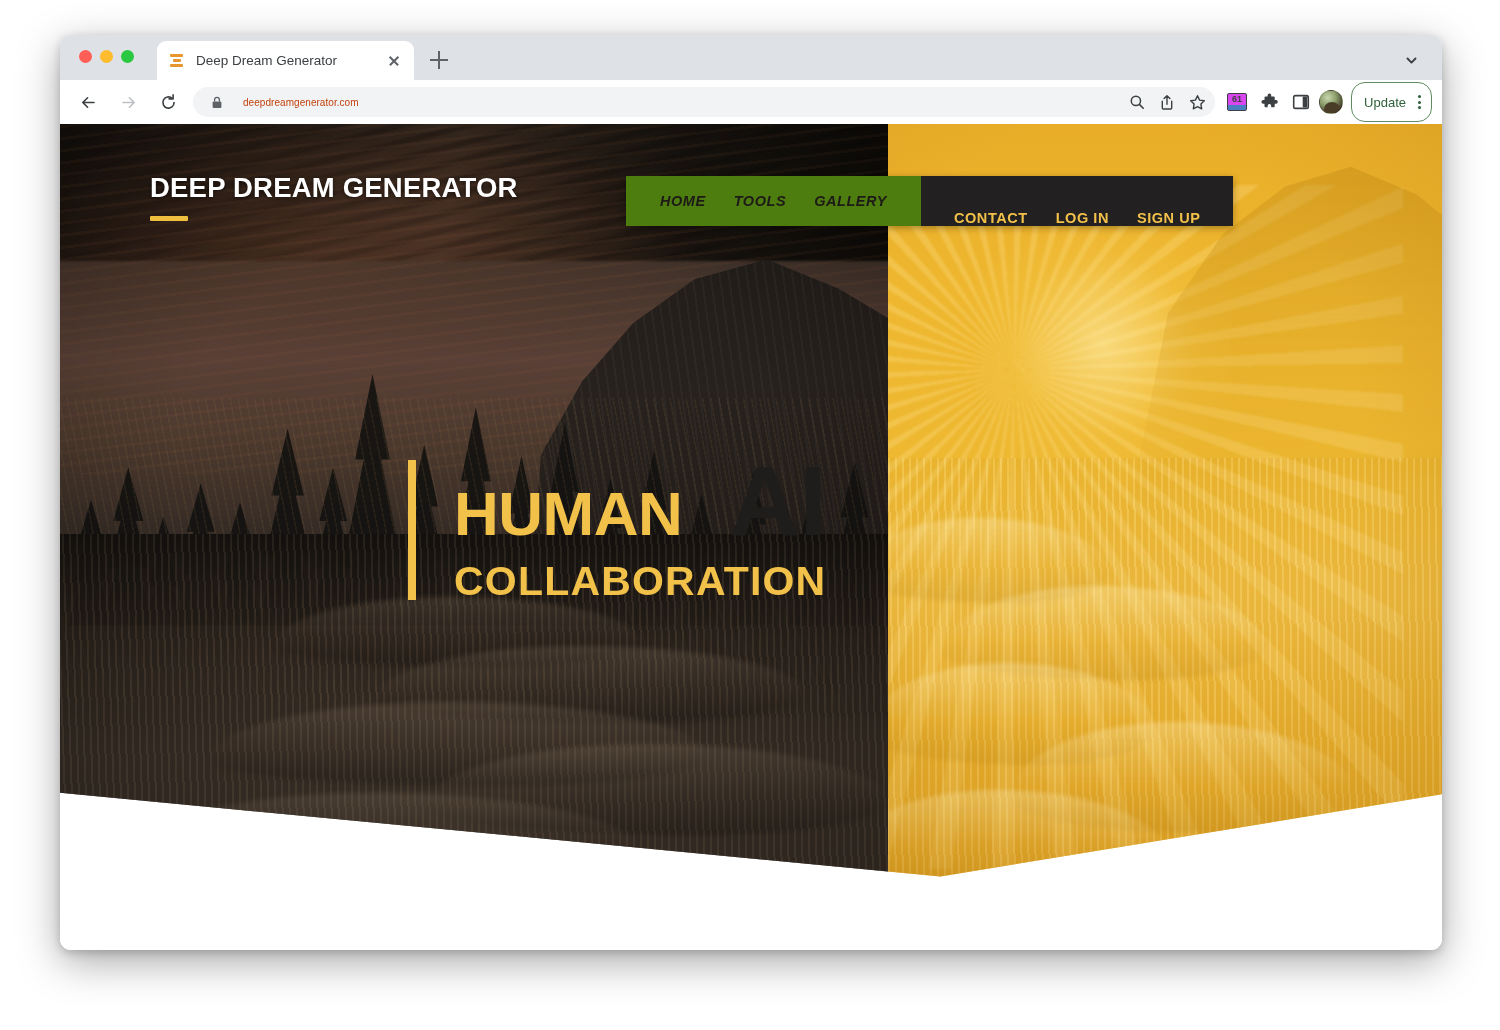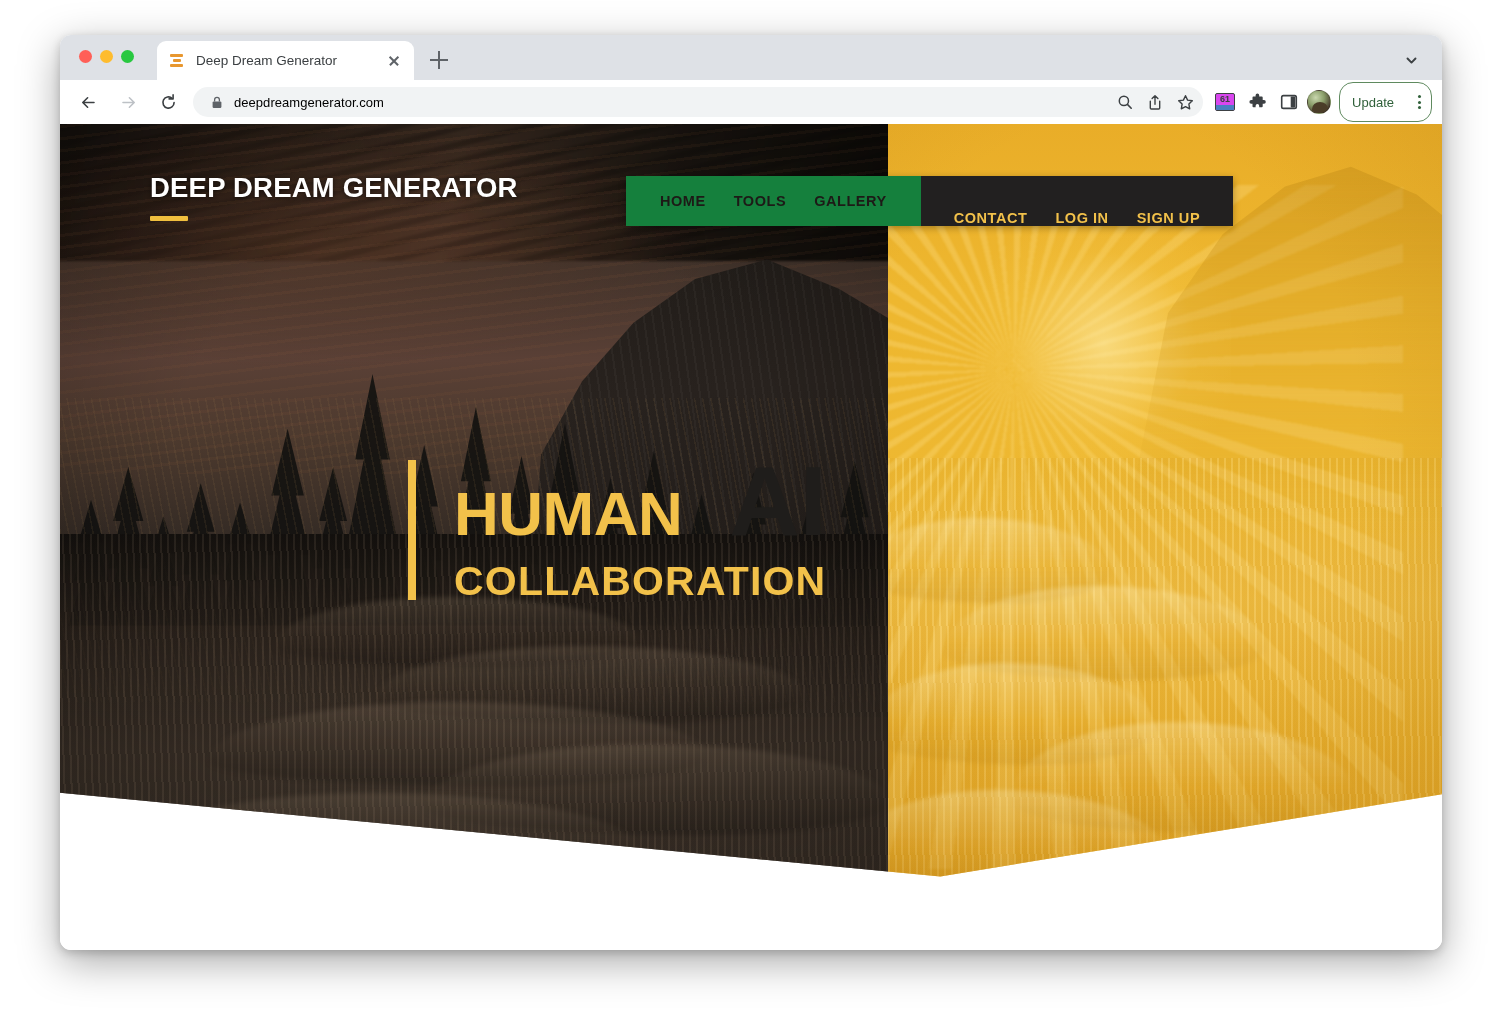--- a/index.html
+++ b/index.html
@@ -113,22 +113,22 @@
     display: flex; align-items: center;
     padding: 0 10px;
     position: relative;
   }
   #lock-icon {
     width: 15px; height: 15px; flex: 0 0 auto;
     margin-left: 6px;
     display: flex; align-items: center; justify-content: center;
   }
   #omnibox-url {
-    margin-left: 10px;
-    font-size: 13px; color: #000000;
+    margin-left: 19px;
+    font-size: 10px; color: #c2410c;
     letter-spacing: 0.05px;
   }
   #omnibox-right {
     position: absolute; right: 4px; top: 0;
     height: 30px; display: flex; align-items: center; gap: 2px;
   }
   .omni-icon {
     width: 28px; height: 28px;
     display: flex; align-items: center; justify-content: center;
   }
@@ -164,21 +164,21 @@
   #avatar::after {
     content: ""; position: absolute; left: 4px; top: 11px;
     width: 16px; height: 14px; border-radius: 50% 50% 40% 40%;
     background: #4a3d28;
   }
   #update-button {
     height: 40px;
     border: 1.3px solid #5f8a5f;
     border-radius: 14px;
     display: flex; align-items: center;
-    padding: 0 4px 0 12px; gap: 17px;
+    padding: 0 4px 0 12px; gap: 5px;
     margin-left: 4px; flex: 0 0 auto;
   }
   #update-label {
     font-size: 13px; color: #30603a;
   }
   #update-menu-dots {
     width: 16px; height: 18px;
     display: flex; flex-direction: column; align-items: center;
     justify-content: center; gap: 2.4px;
   }
@@ -341,23 +341,24 @@
 
   
   #site-nav {
     position: absolute; left: 566px; top: 52px;
     height: 50px;
     display: flex; align-items: stretch;
     z-index: 20;
     box-shadow: 0 2px 7px rgba(0,0,0,0.30);
   }
   #nav-left-group {
-    background: #15803d;
+    background: #4d7c0f;
     display: flex; align-items: center;
     padding: 0 20px;
+    font-style: italic;
   }
   #nav-right-group {
     background: #222020;
     display: flex; align-items: flex-end;
     padding: 0 19px;
   }
   .nav-link {
     font-size: 14.5px; font-weight: 700; letter-spacing: 0.55px;
     padding: 0 14px; white-space: nowrap;
   }

